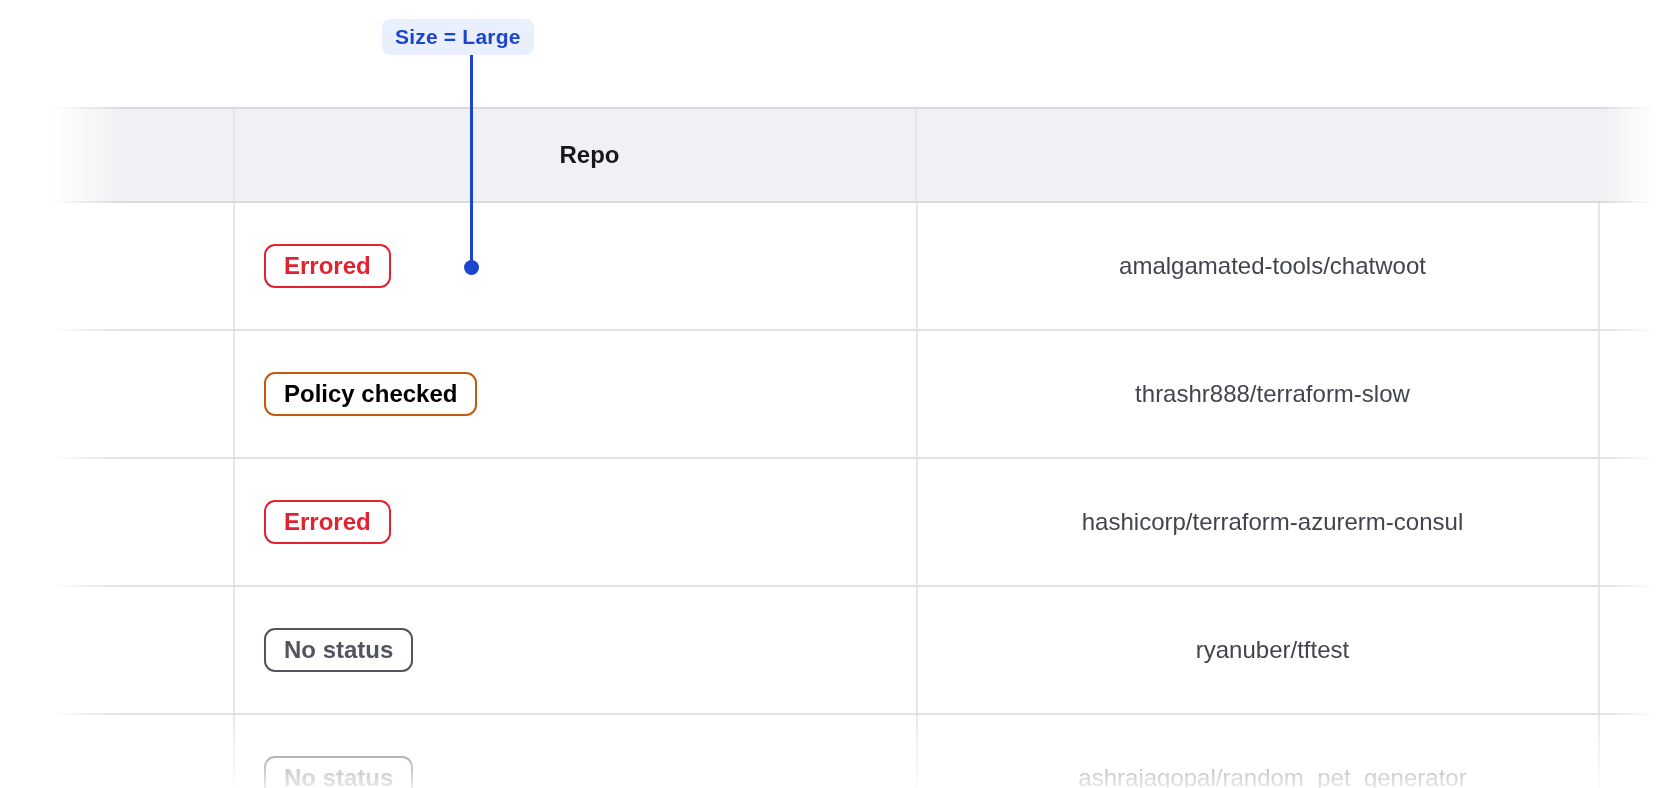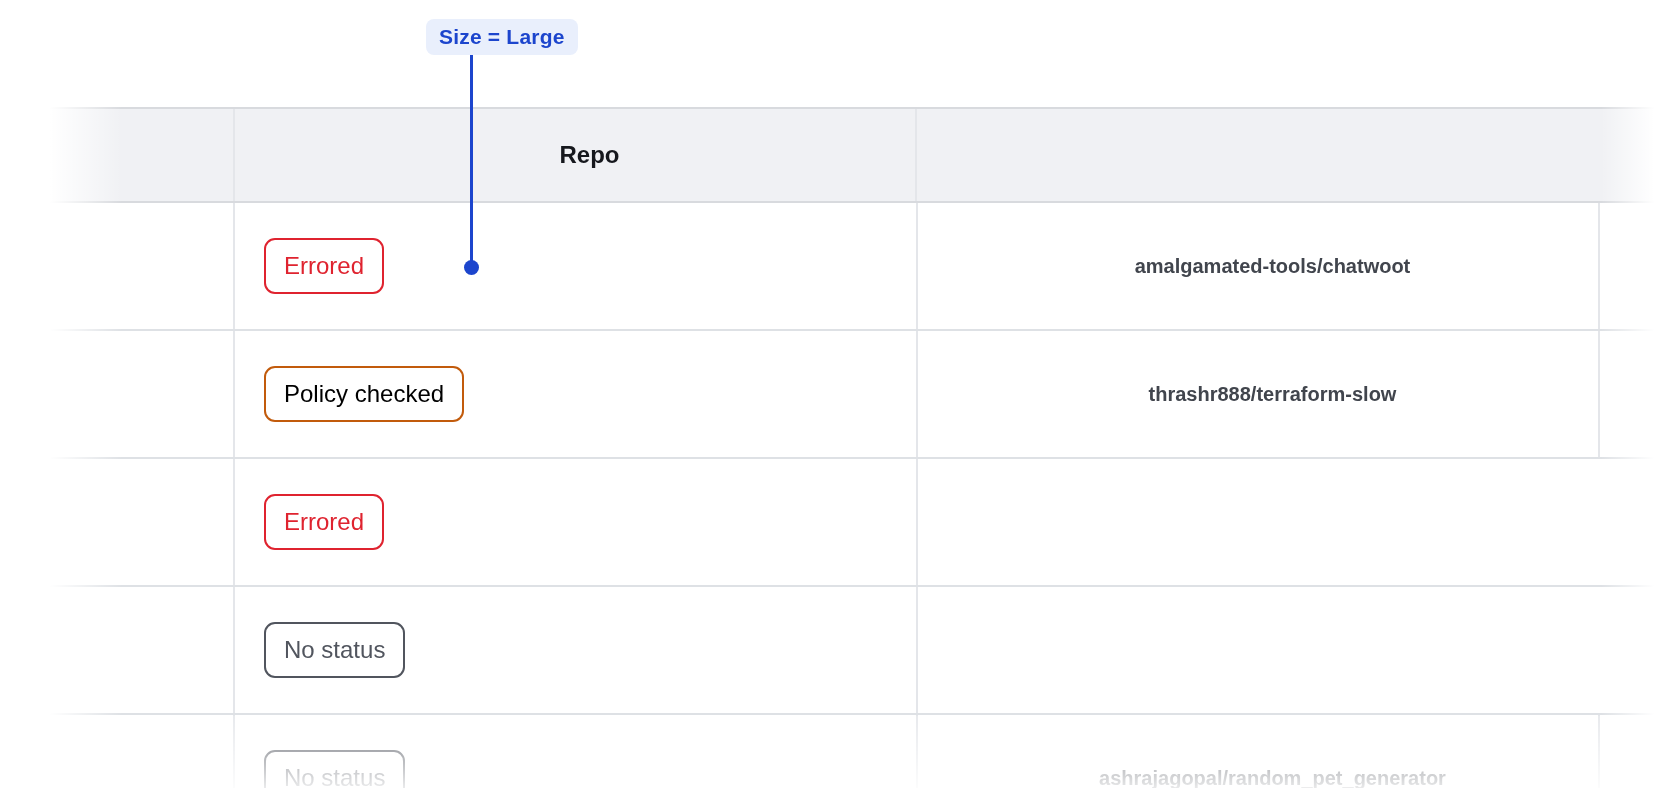--- a/index.html
+++ b/index.html
@@ -75,33 +75,33 @@
   .col-repo   { width: 682px; border-left: 2px solid #e4e6ea; padding-left: 29px; justify-content: center; }
   .col-end    { flex: 1; border-left: 2px solid #e4e6ea; }
   .th-label {
     font-size: 24px;
     font-weight: 700;
     color: #16181d;
   }
   .badge {
     display: inline-flex;
     align-items: center;
-    height: 56px;
+    height: 44px;
     box-sizing: border-box;
     padding: 0 18px;
     border: 2px solid;
     border-radius: 11px;
     background: #ffffff;
     font-size: 24px;
-    font-weight: 400;
+    font-weight: 700;
     white-space: nowrap;
   }
   .repo {
-    font-size: 20px;
-    font-weight: 700;
+    font-size: 24px;
+    font-weight: 400;
     color: #41454d;
     white-space: nowrap;
   }
 
   
   .fade { position: absolute; pointer-events: none; }
   .fade-left {
     left: 42px; top: 95px; width: 80px; height: 693px;
     background: linear-gradient(to right, #ffffff 10%, rgba(255,255,255,0));
   }
@@ -148,27 +148,33 @@
         <span class="repo">thrashr888/terraform-slow</span>
       </div>
       <div class="cell col-end"></div>
     </div>
 
     <div class="row">
       <div class="cell col-spacer"></div>
       <div class="cell col-status">
         <span class="badge" style="color: rgb(223, 35, 47); border-color: rgb(223, 35, 47);">Errored</span>
       </div>
+      <div class="cell col-repo">
+        <span class="repo">hashicorp/terraform-azurerm-consul</span>
+      </div>
       <div class="cell col-end"></div>
     </div>
 
     <div class="row">
       <div class="cell col-spacer"></div>
       <div class="cell col-status">
         <span class="badge" style="color: rgb(81, 85, 94); border-color: rgb(81, 85, 94);">No status</span>
+      </div>
+      <div class="cell col-repo">
+        <span class="repo">ryanuber/tftest</span>
       </div>
       <div class="cell col-end"></div>
     </div>
 
     <div class="row">
       <div class="cell col-spacer"></div>
       <div class="cell col-status">
         <span class="badge" style="color: rgb(81, 85, 94); border-color: rgb(81, 85, 94);">No status</span>
       </div>
       <div class="cell col-repo">
@@ -176,17 +182,17 @@
       </div>
       <div class="cell col-end"></div>
     </div>
   </div>
   </div>
 
   <div class="fade fade-left"></div>
   <div class="fade fade-right"></div>
   <div class="fade fade-bottom"></div>
 
-  <div class="annotation-pill" style="color: rgb(28, 69, 205); background: rgb(233, 239, 252); margin-left: 44px;">Size = Large</div>
+  <div class="annotation-pill" style="color: rgb(28, 69, 205); background: rgb(233, 239, 252);">Size = Large</div>
   <div class="annotation-line" style="background: rgb(28, 69, 205);"></div>
   <div class="annotation-dot" style="background: rgb(28, 69, 205);"></div>
 
 </div>
 
 </body></html>

